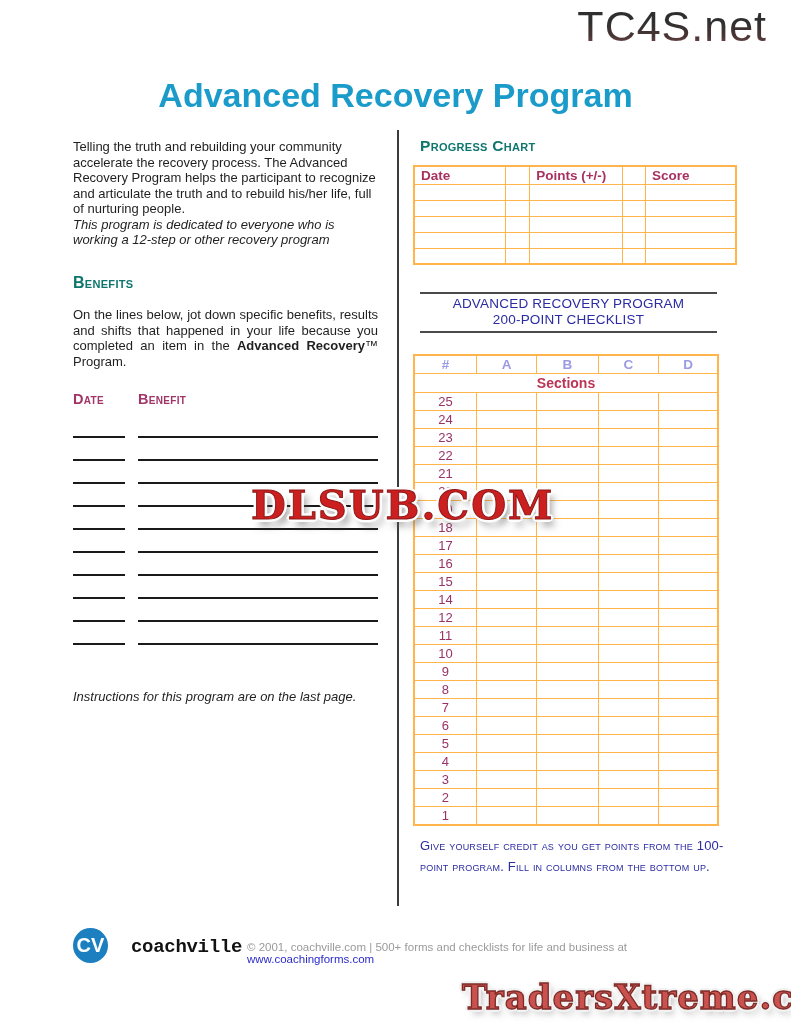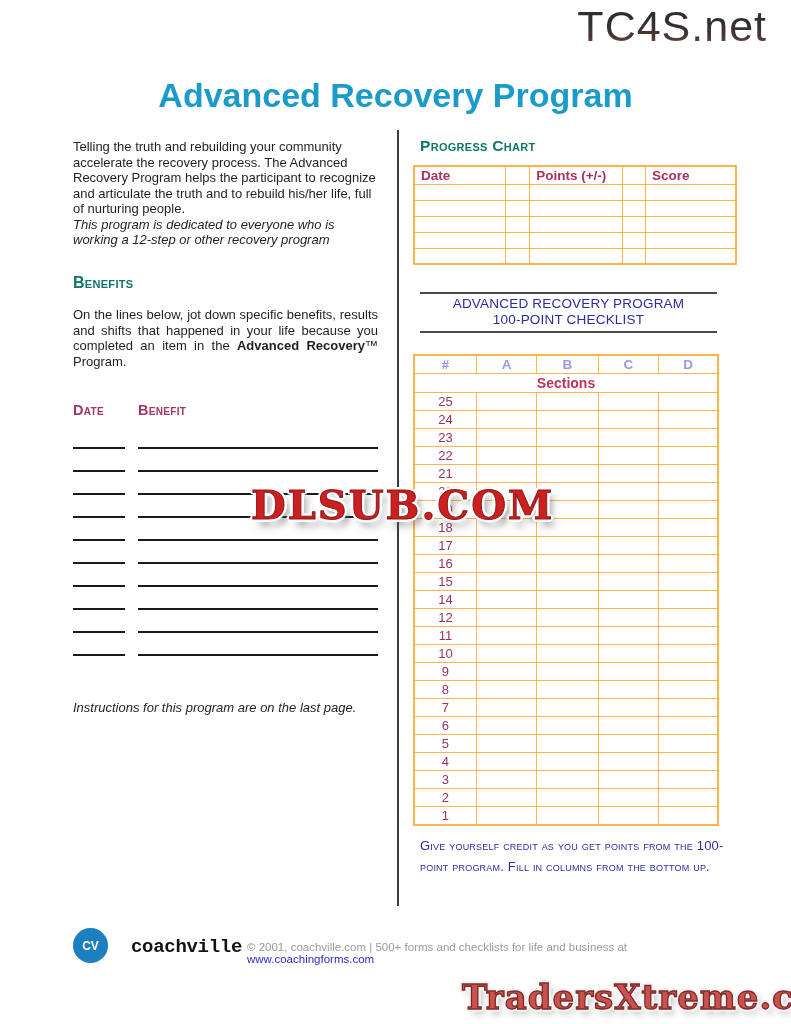--- a/index.html
+++ b/index.html
@@ -53,21 +53,21 @@
 
   
   .left-col { position:absolute; left:73px; top:139px; width:305px; font-size:13px; line-height:15.5px; }
   .left-col p.intro { }
   .left-col p.dedication { font-style:italic; margin-bottom:27px; }
   .h-navy {
     color:#0f766e; font-weight:bold; font-variant:small-caps;
     font-size:16px; letter-spacing:.3px;
   }
   .left-col .h-navy { margin-bottom:17px; }
-  .left-col p.benefits-body { text-align:justify; margin-bottom:34px; }
+  .left-col p.benefits-body { text-align:justify; margin-bottom:23px; }
   .db-headers { display:flex; margin-bottom:7px; }
   .db-headers span {
     color:#a03568; font-weight:bold; font-variant:small-caps; font-size:14.5px; letter-spacing:.3px;
   }
   .db-headers .dh { width:65px; }
   .write-row { display:flex; align-items:flex-end; height:23px; }
   .write-row .date-line { width:52px; border-bottom:2px solid #1a1a1a; }
   .write-row .benefit-line { margin-left:13px; flex:1; border-bottom:2px solid #1a1a1a; }
   .instructions { font-style:italic; margin-top:44px; }
 
@@ -102,21 +102,21 @@
   }
 
   .credit-note {
     margin:9px 0 0 7px; width:318px; color:#2b2ba3;
     font-variant:small-caps; font-size:13px; line-height:21px; letter-spacing:.2px;
   }
 
   
   .cv-badge {
     position:absolute; left:73px; top:928px; width:35px; height:35px; border-radius:50%;
-    background:#1b7fc0; color:#fff; font-weight:bold; font-size:12px;
+    background:#1b7fc0; color:#fff; font-weight:bold; font-size:20px;
     display:flex; align-items:center; justify-content:center; letter-spacing:0;
   }
   .cv-name {
     position:absolute; left:131px; top:936px; font-size:19px; font-weight:bold; color:#121212;
     letter-spacing:-.3px;
     font-family:Liberation Mono, monospace;
   }
   .copyright {
     position:absolute; left:247px; top:941px; width:470px; font-size:11.5px; color:#9a9a9a;
   }
@@ -241,21 +241,21 @@
             <td></td>
             <td></td>
             <td></td>
             <td></td>
           </tr>
         </tbody>
     </table>
 
     <div class="checklist-head">
       <div>ADVANCED RECOVERY PROGRAM</div>
-      <div>100-POINT CHECKLIST</div>
+      <div>200-POINT CHECKLIST</div>
     </div>
 
     <table class="sections-table">
       <colgroup>
         <col style="width:62px">
           <col style="width:60px">
           <col style="width:61px">
           <col style="width:60px">
           <col style="width:59px">
       </colgroup>

